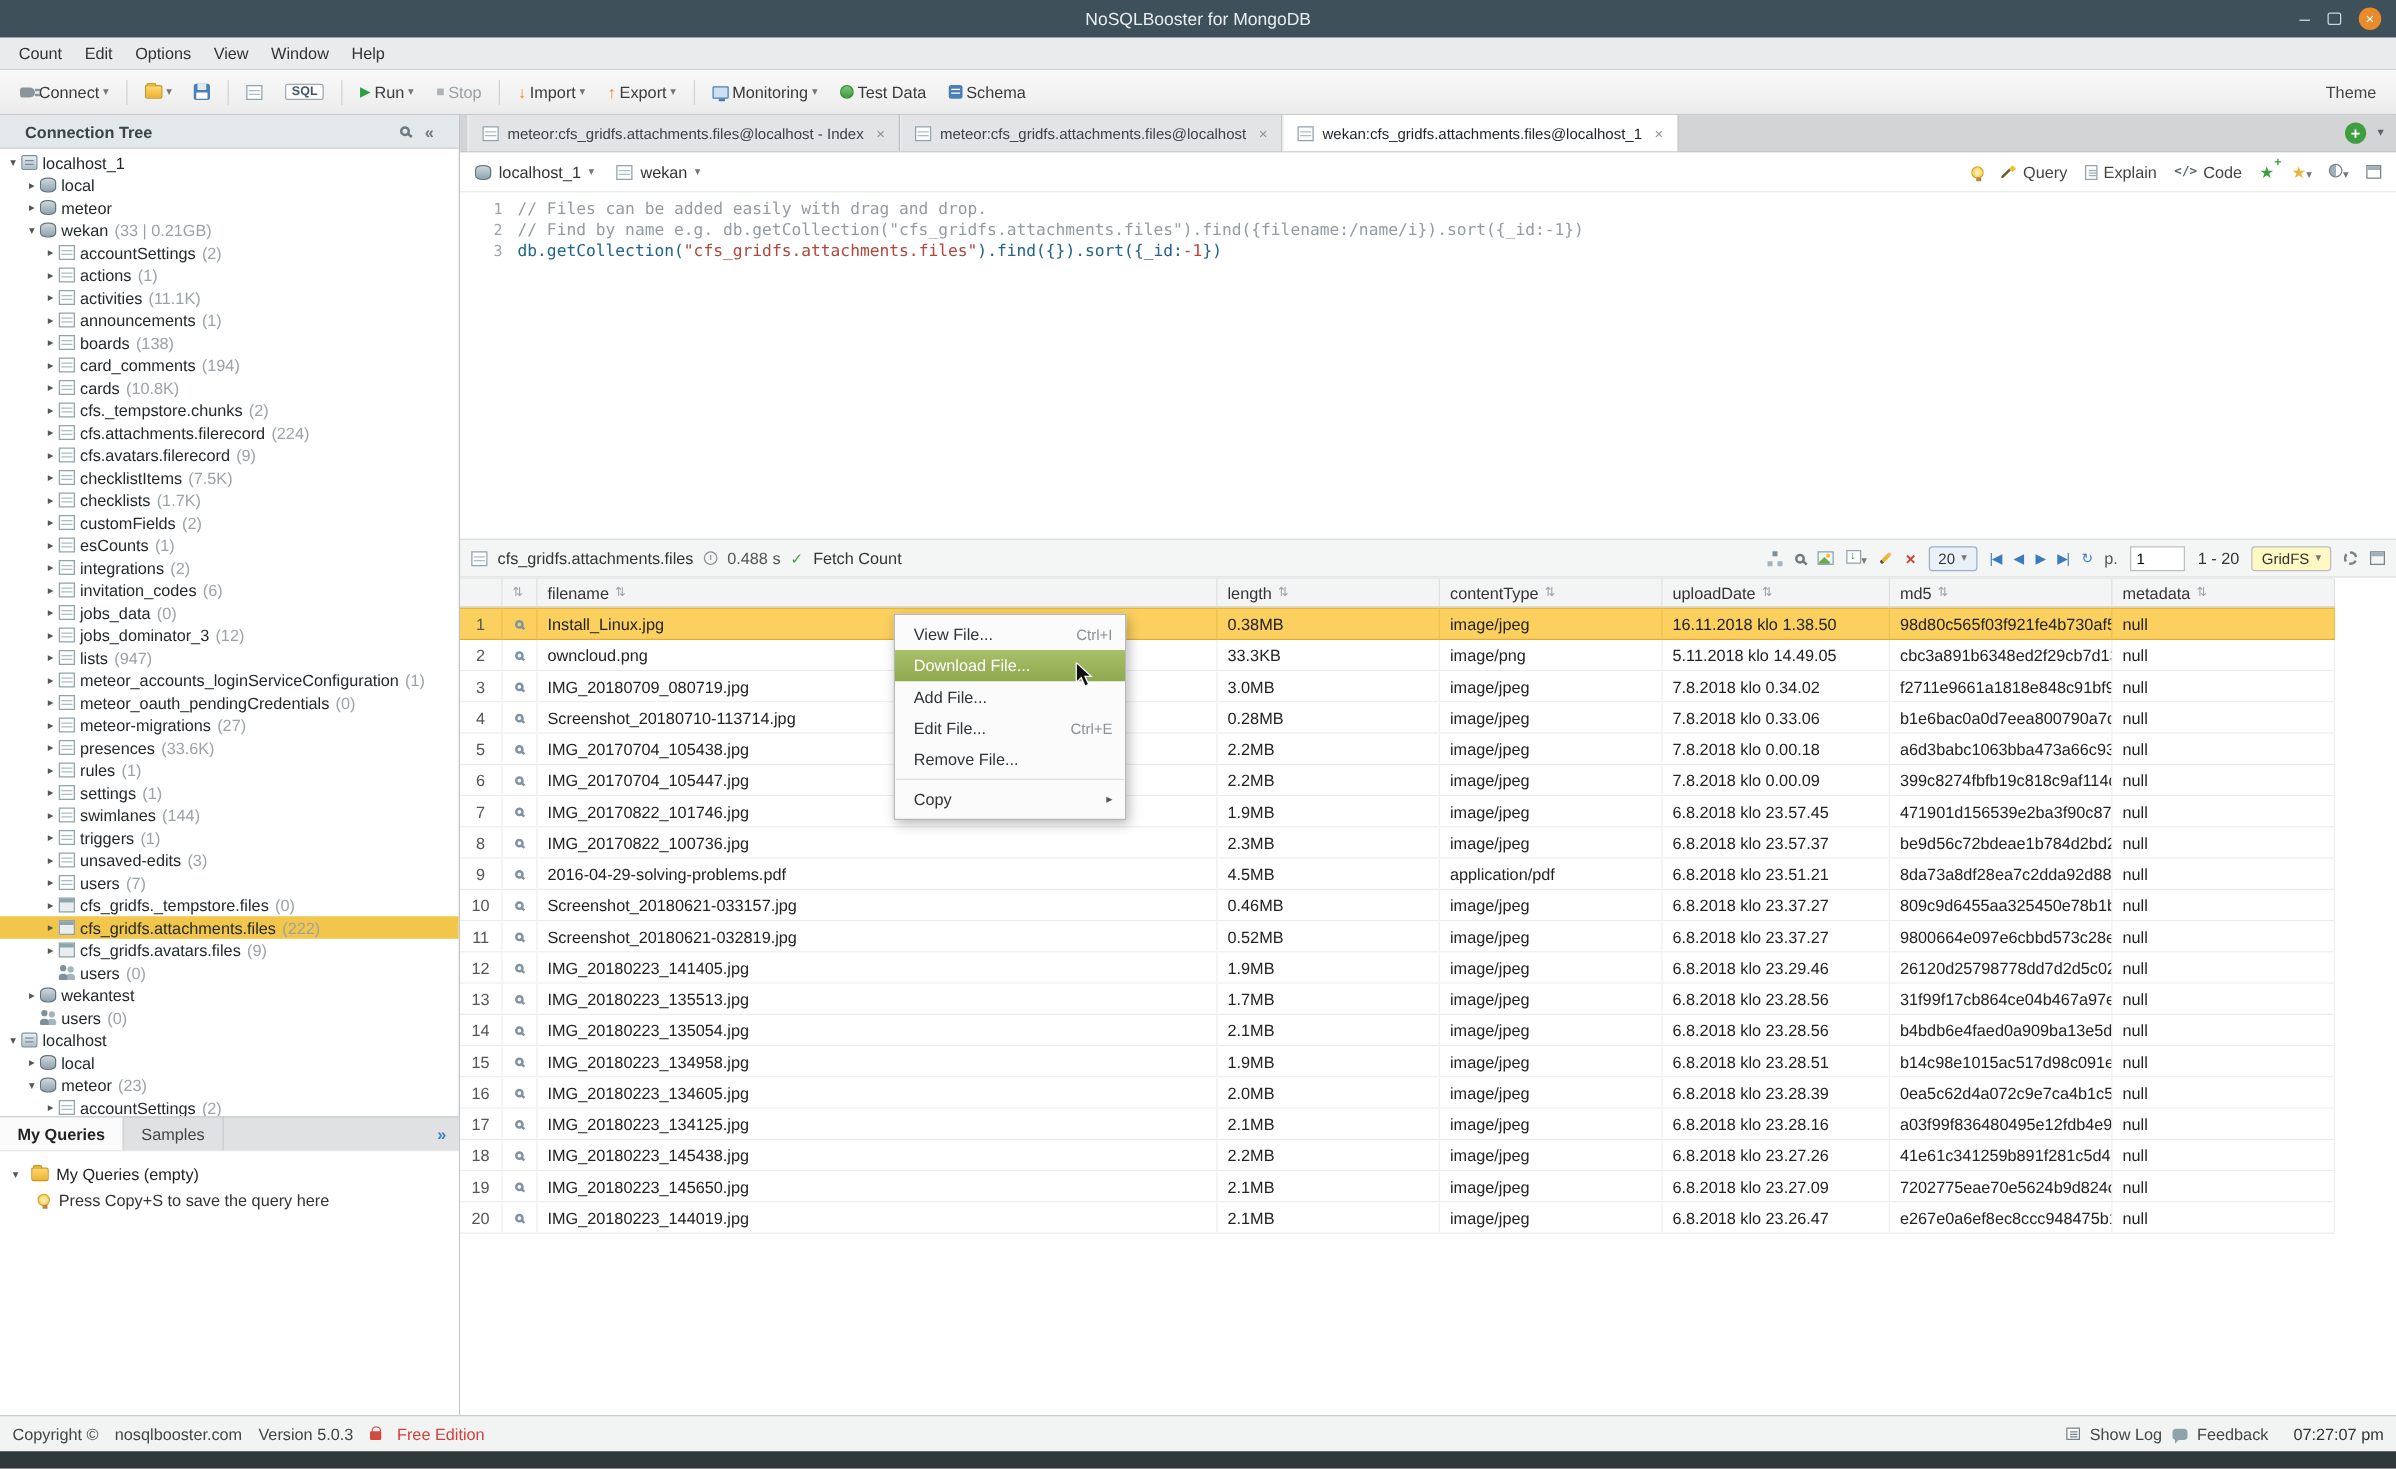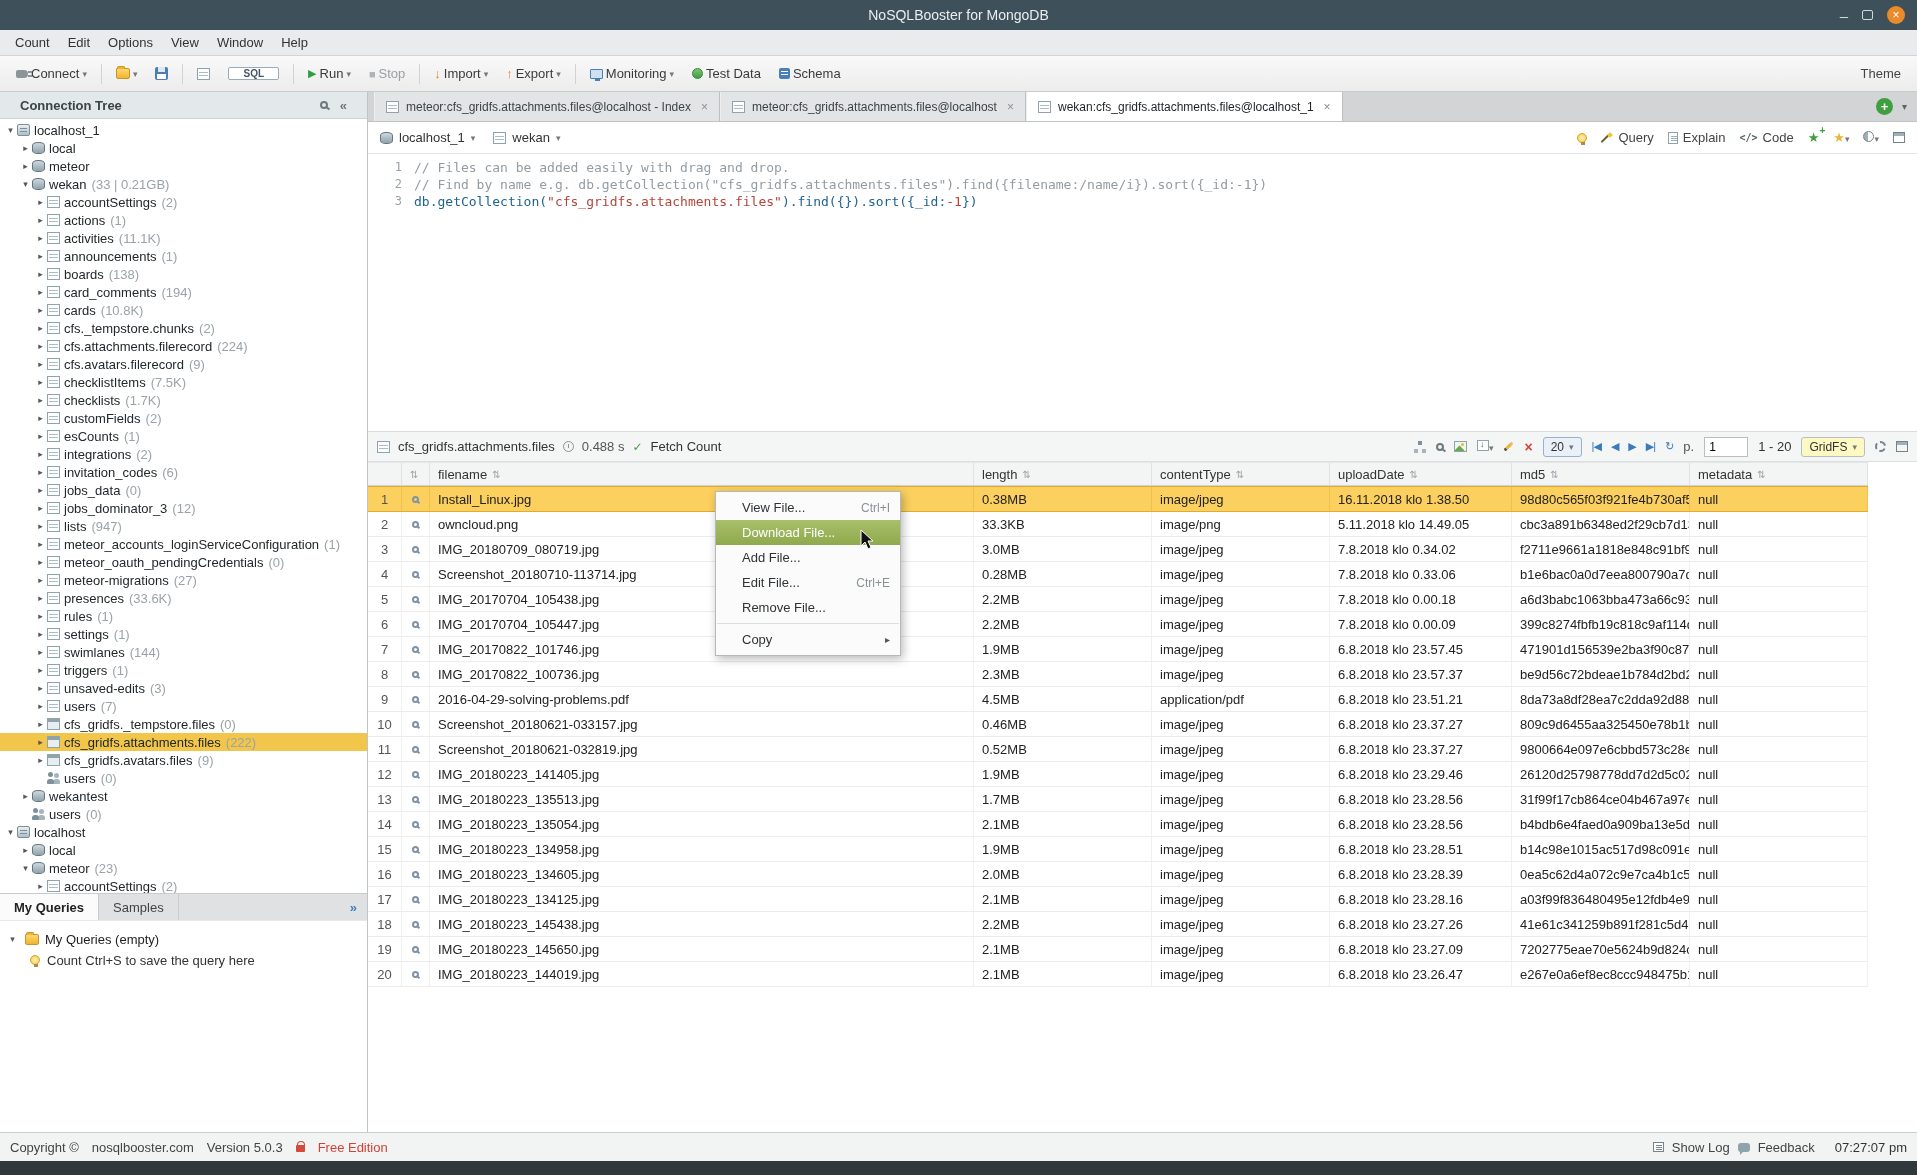--- a/index.html
+++ b/index.html
@@ -21,21 +21,21 @@
 
 
 .toolbar { height:36px; background:linear-gradient(#f9f9f9,#ececec); border-bottom:1px solid #c9cccd; display:flex; align-items:center; padding:0 8px; gap:2px; flex:none; }
 .tb-btn { display:flex; align-items:center; gap:3px; padding:3px 8px; border-radius:3px; color:#3a3a3a; white-space:nowrap; }
 .tb-btn.disabled { color:#9aa0a3; }
 .tb-sep { width:1px; height:20px; background:#d0d3d4; margin:0 4px; }
 .caret { font-size:9px; color:#777; }
 .run-ic { color:#2ca043; font-size:11px; }
 .stop-ic { color:#adb3b6; font-size:11px; }
 .imp-ic,.exp-ic { color:#e8862c; font-weight:bold; font-size:13px; }
-.sql-badge { font-size:10px; font-weight:bold; color:#456; border:1px solid #9ab; padding:0 14px; border-radius:2px; background:#fff; }
+.sql-badge { font-size:10px; font-weight:bold; color:#456; border:1px solid #9ab; padding:0 4px; border-radius:2px; background:#fff; }
 .tb-right { margin-left:auto; color:#444; padding-right:8px; }
 
 
 .ticon { display:inline-block; width:13px; height:12px; position:relative; flex:none; }
 .ticon-server { background:linear-gradient(#eceff1,#b0bec5); border:1px solid #78909c; border-radius:2px; }
 .ticon-server::after { content:''; position:absolute; left:2px; right:2px; top:3px; height:1px; background:#78909c; box-shadow:0 3px 0 #78909c; }
 .ticon-db { background:linear-gradient(#cfd8dc,#8fa3ad); border:1px solid #62757f; border-radius:45%/30%; }
 .ticon-coll { background:#fdfdfd; border:1px solid #8fa3ad; }
 .ticon-coll::after { content:''; position:absolute; left:1px; right:1px; top:3px; height:1px; background:#aebdc4; box-shadow:0 3px 0 #aebdc4; }
 .ticon-gridfs { background:#e8edf0; border:1px solid #8fa3ad; }
@@ -160,21 +160,21 @@
 .td { display:flex; align-items:center; padding:0 8px; border-right:1px solid #f0f0f0; color:#222; overflow:hidden; white-space:nowrap; }
 .td.num { color:#555; justify-content:center; padding:0 2px; }
 .td.c1 { justify-content:center; }
 .trow.sel { background:#fbd05e; border-top:1px solid #e3ac2f; border-bottom:1px solid #e3ac2f; height:26px; }
 .trow.sel .td { border-right-color:#ecc14e; }
 .mag { width:7px; height:7px; border:2px solid #7f93a4; border-radius:50%; position:relative; display:inline-block; }
 .mag::after { content:''; position:absolute; width:4px; height:2px; background:#7f93a4; right:-3px; bottom:-2px; transform:rotate(40deg); }
 
 
 .context-menu { position:absolute; left:715px; top:491px; width:186px; background:#fbfbfb; border:1px solid #b4b8ba; box-shadow:2px 3px 9px rgba(0,0,0,.28); padding:3px 0; z-index:50; }
-.cm-item { height:25px; display:flex; align-items:center; padding:0 10px 0 26px; color:#2e3336; }
+.cm-item { height:25px; display:flex; align-items:center; padding:0 10px 0 15px; color:#2e3336; }
 .cm-item.hl { background:linear-gradient(#a8c06a,#8fa94e); color:#fff; }
 .cm-short { margin-left:auto; color:#8a9296; font-size:12px; }
 .cm-sub { margin-left:auto; font-size:10px; color:#555; }
 .menu-sep { height:1px; background:#dcdfe0; margin:3px 1px; }
 .cursor { position:absolute; left:860px; top:530px; z-index:60; }
 
 
 .statusbar { height:29px; background:#f2f3f3; border-top:1px solid #c9cccd; display:flex; align-items:center; padding:0 10px; gap:13px; flex:none; color:#444; }
 .sb-edition { color:#d3403a; }
 .sb-right { margin-left:auto; display:flex; align-items:center; gap:8px; }
@@ -535,21 +535,21 @@
         <span class="sb-tabs-more">»</span>
       </div>
       <div class="queries">
         <div class="q-row">
           <span class="expander">▾</span>
           <span class="ic-folder"></span>
           <span>My Queries (empty)</span>
         </div>
         <div class="q-hint">
           <span class="ic-bulb"></span>
-          <span>Count Ctrl+S to save the query here</span>
+          <span>Press Copy+S to save the query here</span>
         </div>
       </div>
     </div>
 
     <div class="content">
 
       <div class="tabstrip-row">
         <div class="tabs">
             <div class="doc-tab">
               <span class="ticon ticon-coll"></span>

